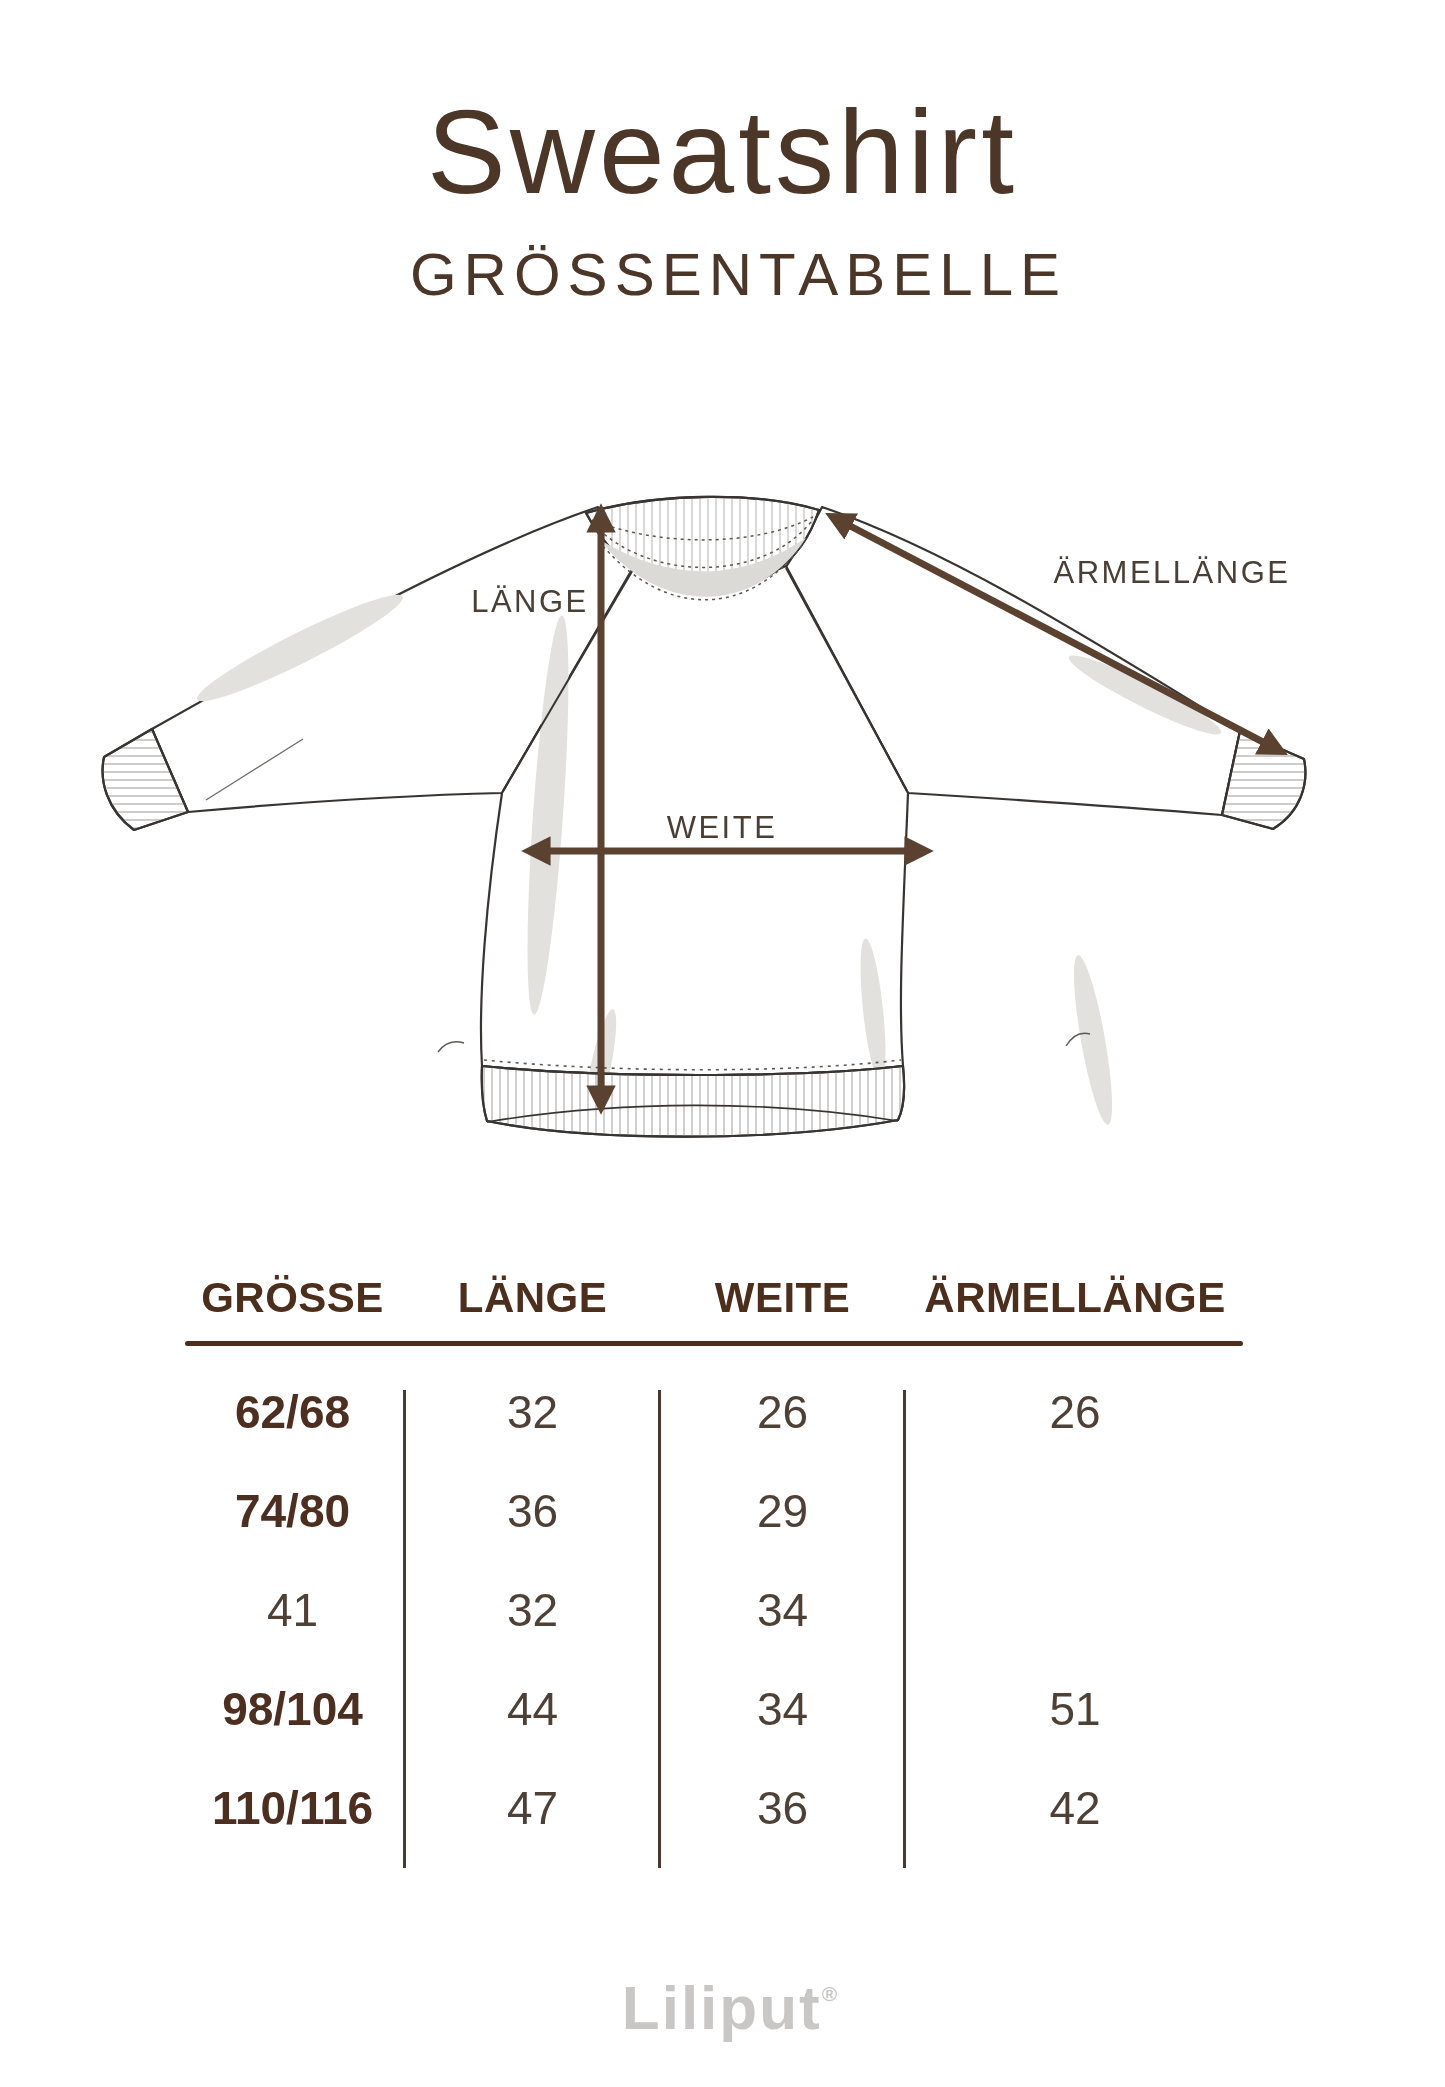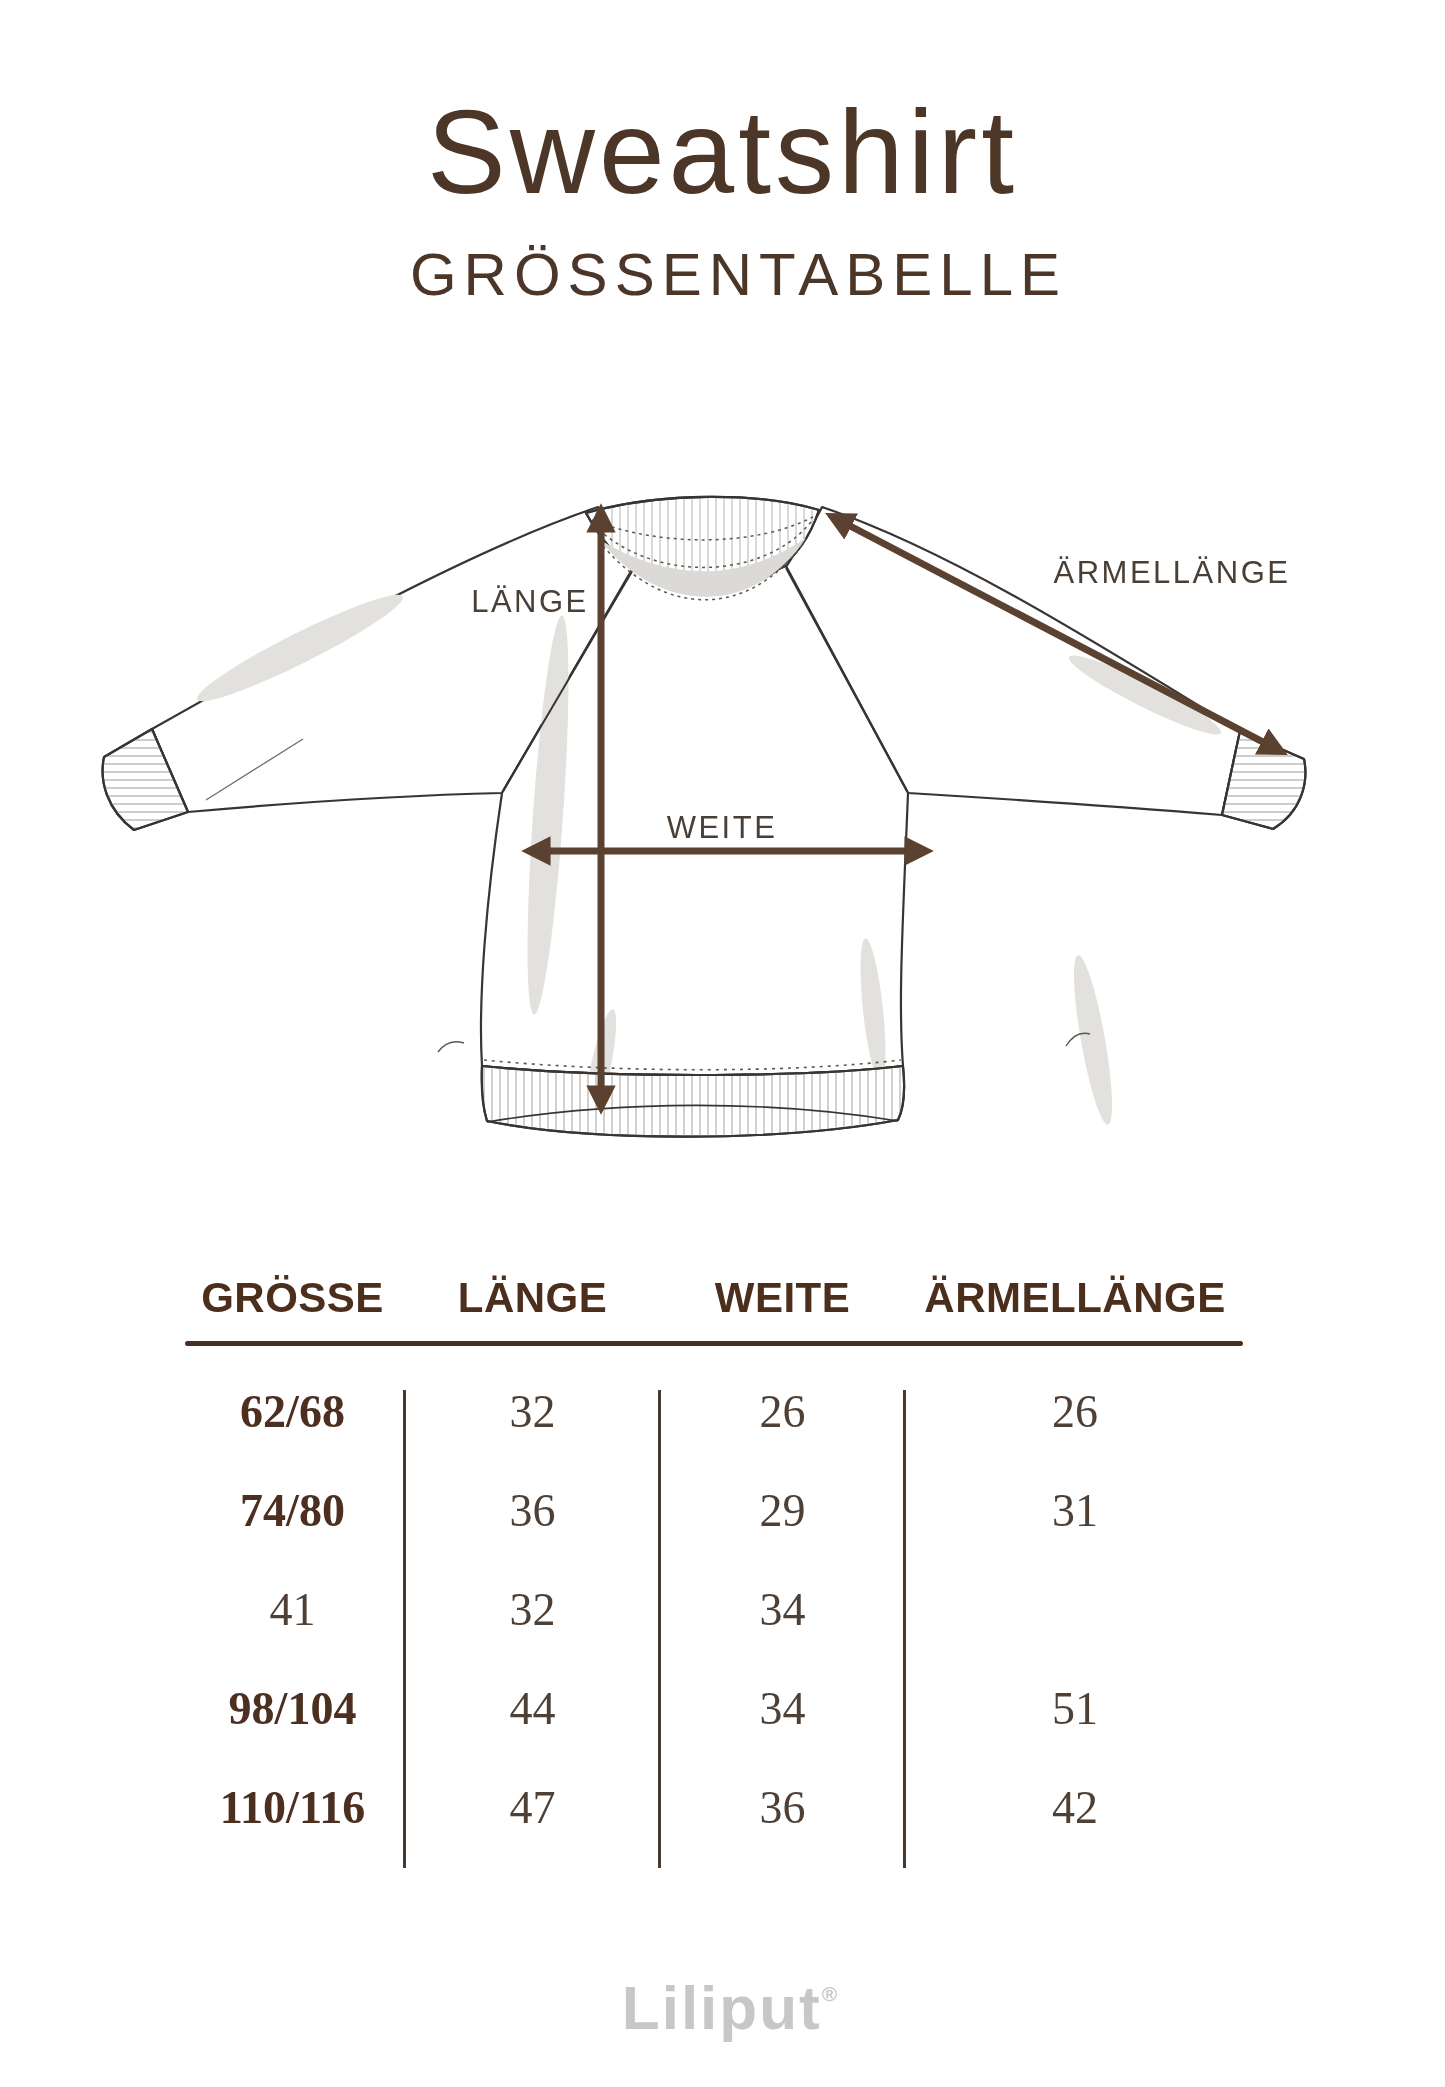--- a/index.html
+++ b/index.html
@@ -23,21 +23,21 @@
     position:absolute;left:180px;top:1268px;width:1065px;height:60px;
     display:grid;grid-template-columns:225px 255px 245px 340px;align-items:center;
   }
   .thead .th{
     text-align:center;font-size:42px;font-weight:700;color:#4c2e1c;letter-spacing:0.5px;
   }
   .hrule{
     position:absolute;left:185px;top:1341px;width:1058px;height:5px;
     background:#4c2e1c;border-radius:3px;
   }
-  .tbody{position:absolute;left:180px;top:1362px;width:1065px;font-family:Liberation Serif, serif;}
+  .tbody{position:absolute;left:180px;top:1362px;width:1065px;}
   .trow{
     display:grid;grid-template-columns:225px 255px 245px 340px;height:99px;align-items:center;
   }
   .trow .td{text-align:center;font-size:46px;color:#4f4036;}
   .trow .td.size{font-weight:700;color:#4c2f20;}
   .vdiv{position:absolute;top:1390px;width:3px;height:478px;background:#4a392e;}
   .vdiv.d1{left:403px;}
   .vdiv.d2{left:658px;}
   .vdiv.d3{left:903px;}
   .footer{
@@ -139,21 +139,20 @@
   <div class="trow">
     <div class="td size">62/68</div>
     <div class="td">32</div>
     <div class="td">26</div>
     <div class="td">26</div>
   </div>
   <div class="trow">
     <div class="td size">74/80</div>
     <div class="td">36</div>
     <div class="td">29</div>
-    <div class="td">31</div>
   </div>
   <div class="trow">
     <div class="td">41</div>
     <div class="td">32</div>
     <div class="td">34</div>
   </div>
   <div class="trow">
     <div class="td size">98/104</div>
     <div class="td">44</div>
     <div class="td">34</div>

